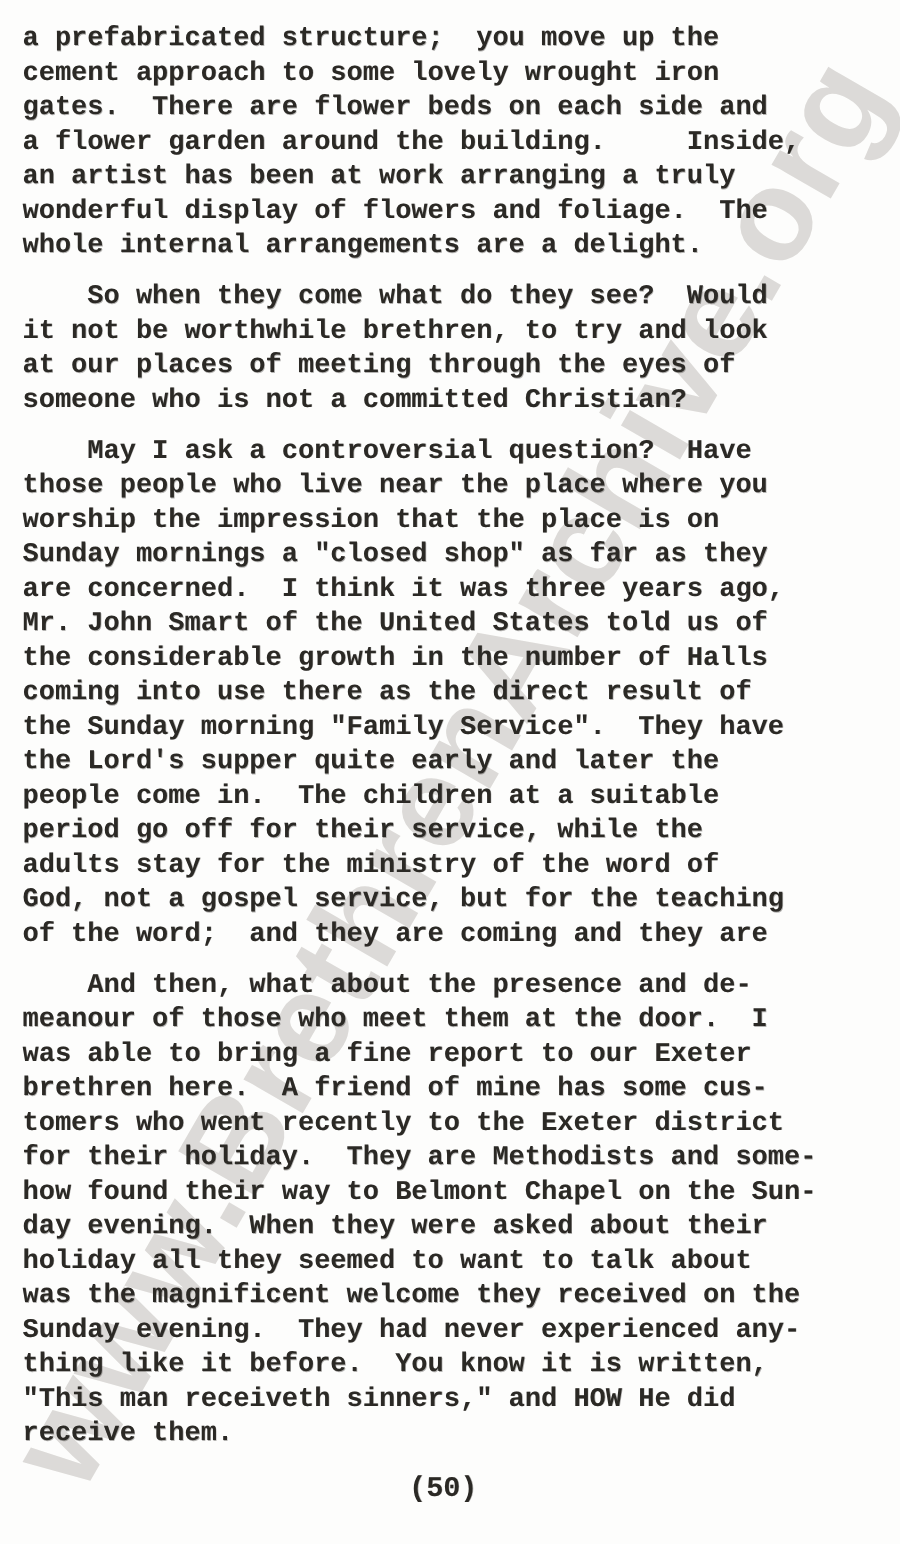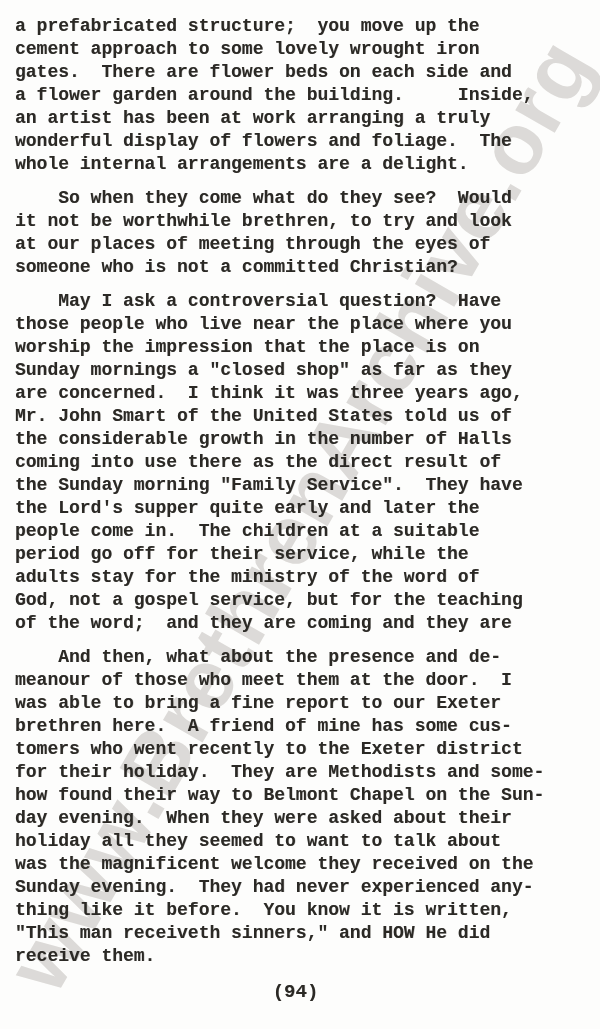--- a/index.html
+++ b/index.html
@@ -98,16 +98,16 @@
 for their holiday.  They are Methodists and some-
 how found their way to Belmont Chapel on the Sun-
 day evening.  When they were asked about their
 holiday all they seemed to want to talk about
 was the magnificent welcome they received on the
 Sunday evening.  They had never experienced any-
 thing like it before.  You know it is written,
 "This man receiveth sinners," and HOW He did
 receive them.</p>
 
-    <div class="page-number">(94)</div>
+    <div class="page-number">(50)</div>
   </div>
 
 </div>
 
 </body></html>

